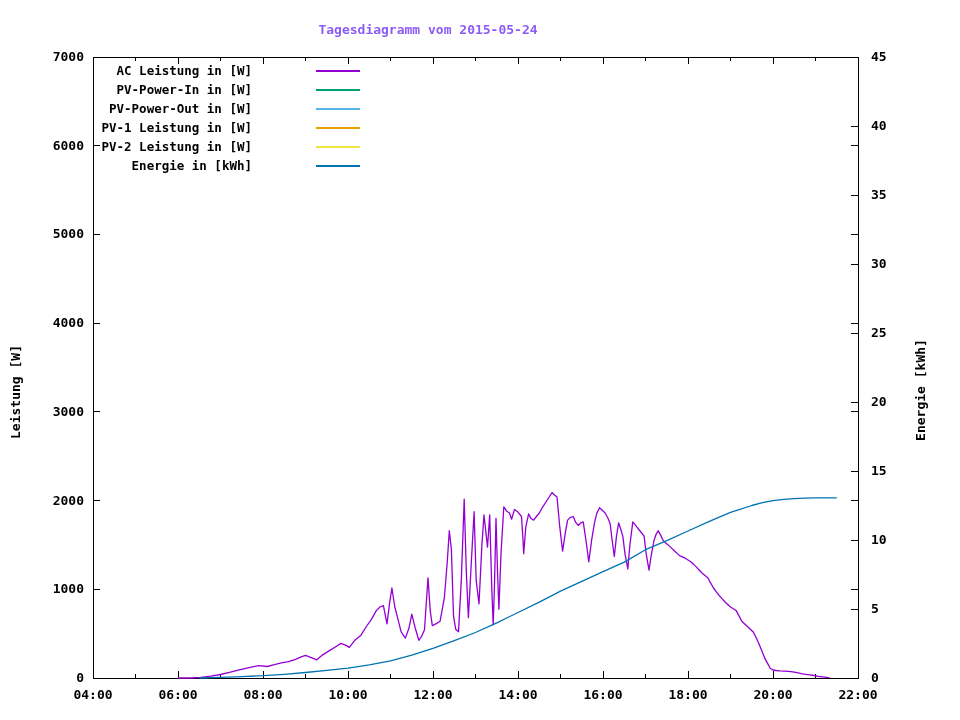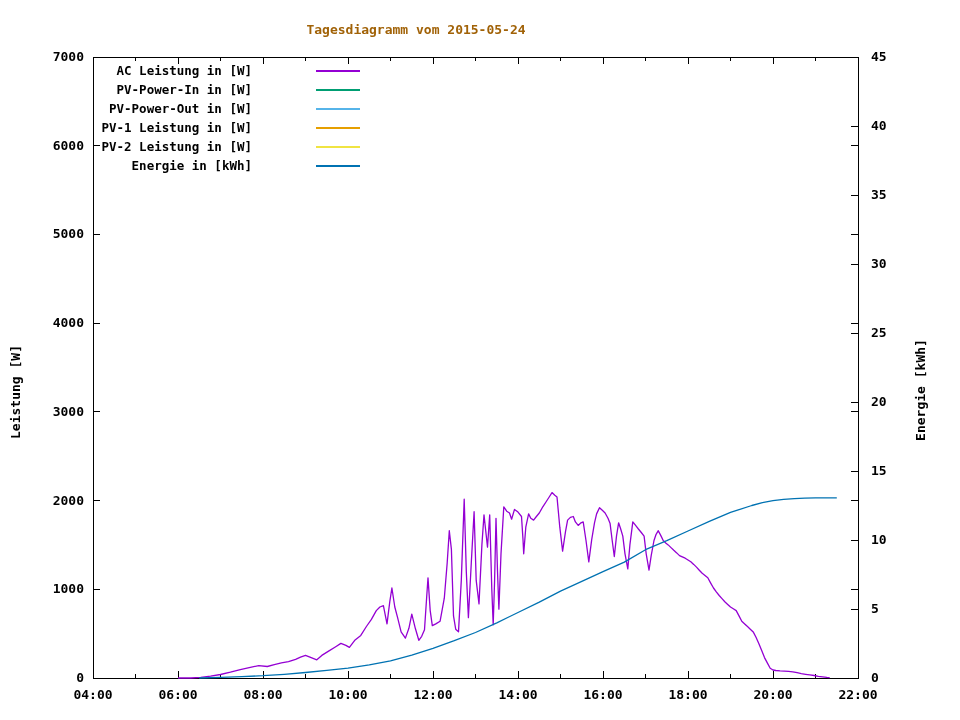--- a/index.html
+++ b/index.html
@@ -2,22 +2,22 @@
 <html><head>
 <meta charset="utf-8">
 <style>
   html,body{margin:0;padding:0;background:#ffffff;}
   #screen{
     position:relative;width:960px;height:720px;background:#ffffff;
     font-family:"DejaVu Sans Mono","Liberation Mono",monospace;
     overflow:hidden;
   }
   .chart-title{
-    position:absolute;top:22px;left:416px;transform:translateX(-50%);
-    font-size:13px;font-weight:bold;color:#a16207;white-space:nowrap;
+    position:absolute;top:22px;left:428px;transform:translateX(-50%);
+    font-size:13px;font-weight:bold;color:#8b5cf6;white-space:nowrap;
   }
   .axis-title{
     position:absolute;font-size:13px;font-weight:bold;color:#000;white-space:nowrap;
   }
   .axis-title.left{left:15px;top:392px;transform:translate(-50%,-50%) rotate(-90deg);}
   .axis-title.right{left:920px;top:390px;transform:translate(-50%,-50%) rotate(-90deg);}
   svg text{
     font-family:"DejaVu Sans Mono","Liberation Mono",monospace;
     font-weight:bold;fill:#000;
   }

